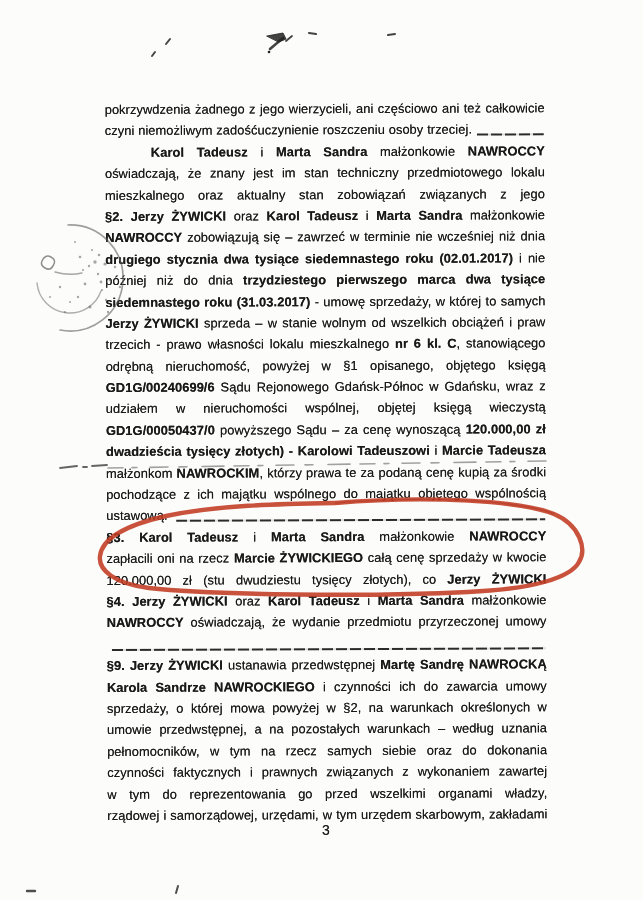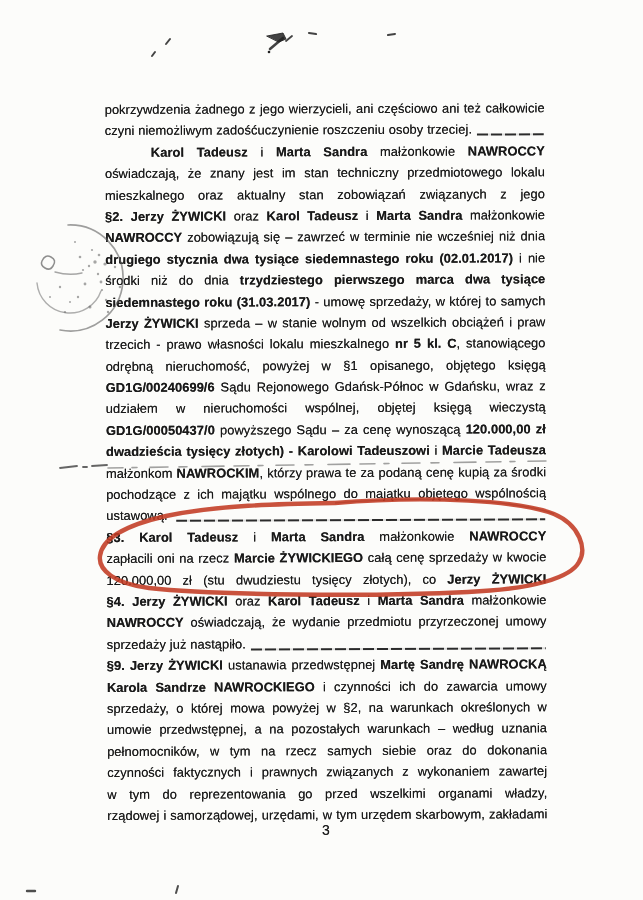--- a/index.html
+++ b/index.html
@@ -42,42 +42,41 @@
       <div class="line has-filler">
         <span class="runs"><span>czyni niemożliwym zadośćuczynienie roszczeniu osoby trzeciej.</span></span>
         <span class="filler"></span>
       </div>
       <div class="line indent j"><span class="runs"><span class="b">Karol Tadeusz</span><span> i </span><span class="b">Marta Sandra</span><span> małżonkowie </span><span class="b">NAWROCCY</span></span></div>
       <div class="line j"><span class="runs"><span>oświadczają, że znany jest im stan techniczny przedmiotowego lokalu</span></span></div>
       <div class="line j"><span class="runs"><span>mieszkalnego oraz aktualny stan zobowiązań związanych z jego eksploatacją.–</span></span></div>
       <div class="line j"><span class="runs"><span class="b">§2. Jerzy ŻYWICKI</span><span> oraz </span><span class="b">Karol Tadeusz</span><span> i </span><span class="b">Marta Sandra</span><span> małżonkowie</span></span></div>
       <div class="line j"><span class="runs"><span class="b">NAWROCCY</span><span> zobowiązują się – zawrzeć w terminie nie wcześniej niż dnia</span></span></div>
       <div class="line j"><span class="runs"><span class="b">drugiego stycznia dwa tysiące siedemnastego roku (02.01.2017)</span><span> i nie</span></span></div>
-      <div class="line j"><span class="runs"><span>środki niż do dnia </span><span class="b">trzydziestego pierwszego marca dwa tysiące</span></span></div>
+      <div class="line j"><span class="runs"><span>później niż do dnia </span><span class="b">trzydziestego pierwszego marca dwa tysiące</span></span></div>
       <div class="line j"><span class="runs"><span class="b">siedemnastego roku (31.03.2017)</span><span> - umowę sprzedaży, w której to samych</span></span></div>
       <div class="line j"><span class="runs"><span class="b">Jerzy ŻYWICKI</span><span> sprzeda – w stanie wolnym od wszelkich obciążeń i praw osób</span></span></div>
-      <div class="line j"><span class="runs"><span>trzecich - prawo własności lokalu mieszkalnego </span><span class="b">nr 5 kl. C</span><span>, stanowiącego</span></span></div>
+      <div class="line j"><span class="runs"><span>trzecich - prawo własności lokalu mieszkalnego </span><span class="b">nr 6 kl. C</span><span>, stanowiącego</span></span></div>
       <div class="line j"><span class="runs"><span>odrębną nieruchomość, powyżej w §1 opisanego, objętego księgą wieczystą</span></span></div>
       <div class="line j"><span class="runs"><span class="b">GD1G/00240699/6</span><span> Sądu Rejonowego Gdańsk-Północ w Gdańsku, wraz z</span></span></div>
       <div class="line j"><span class="runs"><span>udziałem w nieruchomości wspólnej, objętej księgą wieczystą</span></span></div>
       <div class="line j"><span class="runs"><span class="b">GD1G/00050437/0</span><span> powyższego Sądu – za cenę wynoszącą </span><span class="b">120.000,00 zł (sto</span></span></div>
       <div class="line j"><span class="runs"><span class="b">dwadzieścia tysięcy złotych) - Karolowi Tadeuszowi</span><span> i </span><span class="b">Marcie Tadeusza</span></span></div>
       <div class="line j"><span class="runs"><span>małżonkom </span><span class="b">NAWROCKIM</span><span>, którzy prawa te za podaną cenę kupią za środki</span></span></div>
       <div class="line j"><span class="runs"><span>pochodzące z ich majątku wspólnego do majątku objętego wspólnością</span></span></div>
       <div class="line has-filler">
         <span class="runs"><span>ustawową. </span></span>
         <span class="filler"></span>
       </div>
       <div class="line j"><span class="runs"><span class="b">§3. Karol Tadeusz</span><span> i </span><span class="b">Marta Sandra</span><span> małżonkowie </span><span class="b">NAWROCCY</span></span></div>
       <div class="line j"><span class="runs"><span>zapłacili oni na rzecz </span><span class="b">Marcie ŻYWICKIEGO</span><span> całą cenę sprzedaży w kwocie</span></span></div>
       <div class="line j"><span class="runs"><span>120.000,00 zł (stu dwudziestu tysięcy złotych), co </span><span class="b">Jerzy ŻYWICKI</span></span></div>
       <div class="line j"><span class="runs"><span class="b">§4. Jerzy ŻYWICKI</span><span> oraz </span><span class="b">Karol Tadeusz</span><span> i </span><span class="b">Marta Sandra</span><span> małżonkowie</span></span></div>
       <div class="line j"><span class="runs"><span class="b">NAWROCCY</span><span> oświadczają, że wydanie przedmiotu przyrzeczonej umowy</span></span></div>
       <div class="line has-filler">
-        <span class="runs"><span>sprzedaży już nastąpiło.</span></span>
         <span class="filler"></span>
       </div>
       <div class="line j"><span class="runs"><span class="b">§9. Jerzy ŻYWICKI</span><span> ustanawia przedwstępnej </span><span class="b">Martę Sandrę NAWROCKĄ</span></span></div>
       <div class="line j"><span class="runs"><span class="b">Karola Sandrze NAWROCKIEGO</span><span> i czynności ich do zawarcia umowy</span></span></div>
       <div class="line j"><span class="runs"><span>sprzedaży, o której mowa powyżej w §2, na warunkach określonych w niniejszej</span></span></div>
       <div class="line j"><span class="runs"><span>umowie przedwstępnej, a na pozostałych warunkach – według uznania</span></span></div>
       <div class="line j"><span class="runs"><span>pełnomocników, w tym na rzecz samych siebie oraz do dokonania wszelkich</span></span></div>
       <div class="line j"><span class="runs"><span>czynności faktycznych i prawnych związanych z wykonaniem zawartej umowy,</span></span></div>
       <div class="line j"><span class="runs"><span>w tym do reprezentowania go przed wszelkimi organami władzy, administracji</span></span></div>
       <div class="line j"><span class="runs"><span>rządowej i samorządowej, urzędami, w tym urzędem skarbowym, zakładami</span></span></div>

